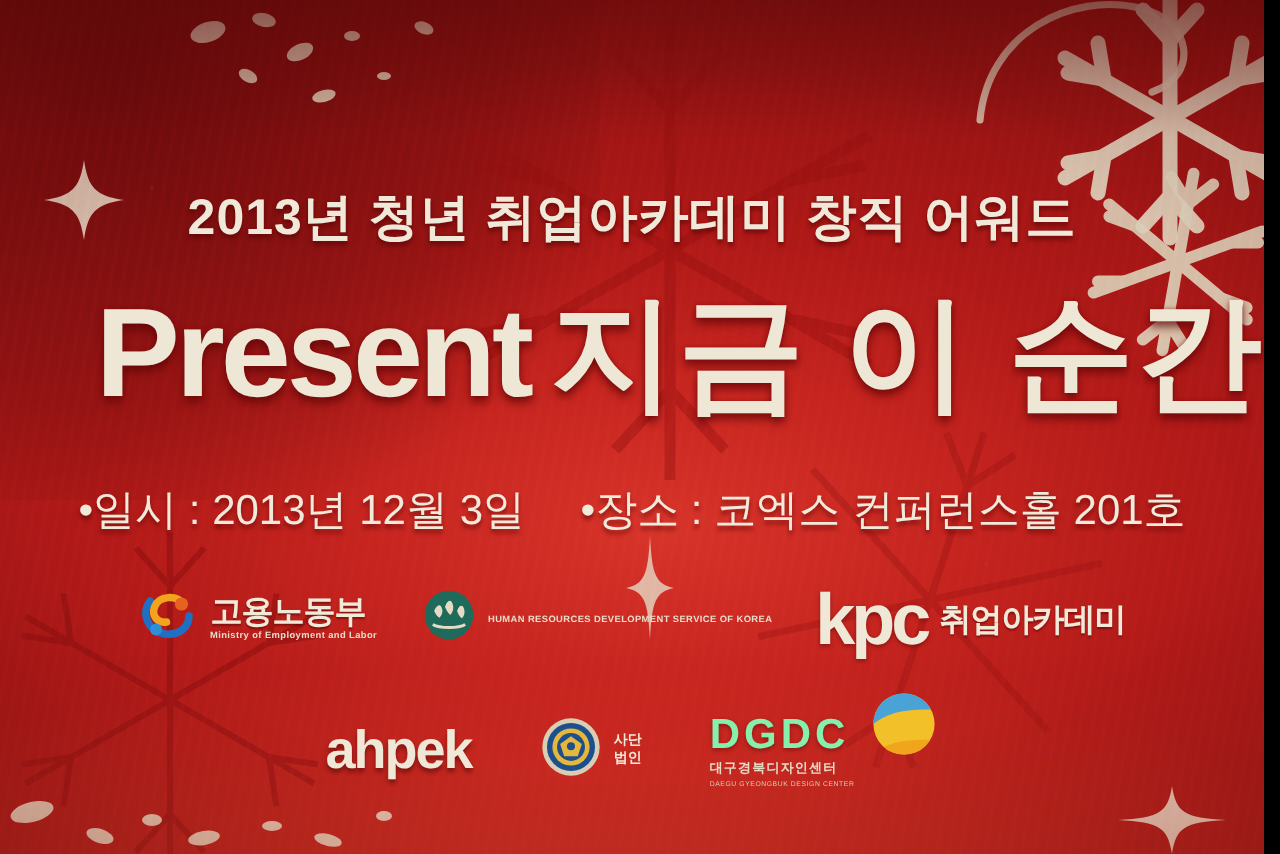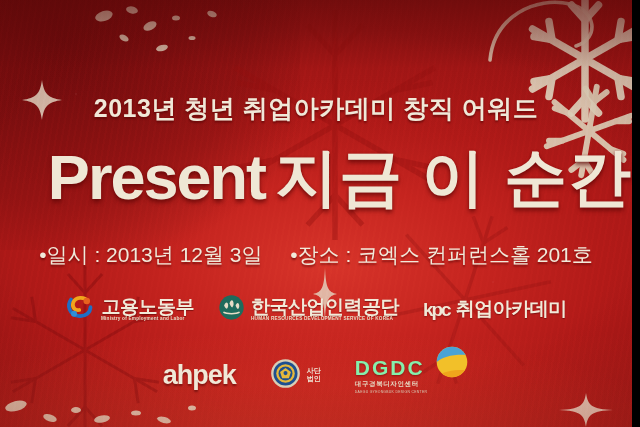--- a/index.html
+++ b/index.html
@@ -112,38 +112,38 @@
   #logo-row-2 { left: 0; right: 0; top: 345px; gap: 34px; }
 
   .logo {
     display: flex;
     align-items: center;
     gap: 6px;
   }
   .logo-mark { flex: 0 0 auto; display: block; }
   .logo-text { line-height: 1.05; }
   .logo-ko {
-    font-size: 19px;
+    font-size: 16px;
     font-weight: bold;
     color: #f2ead9;
     letter-spacing: -0.5px;
     text-shadow: 0 1px 1px rgba(80,5,5,0.55);
     white-space: nowrap;
   }
   .logo-en {
     font-size: 4.6px;
     font-weight: bold;
     color: #e8ddc8;
     letter-spacing: 0.2px;
     white-space: nowrap;
     transform: scaleX(1.02);
     transform-origin: left center;
   }
   .kpc-word {
-    font-size: 19px;
+    font-size: 36px;
     font-weight: bold;
     color: #f0e8d7;
     letter-spacing: -2px;
     line-height: 1;
     text-shadow: 0 1px 2px rgba(80,5,5,0.5);
   }
   .ahpek-word {
     font-size: 27px;
     font-weight: bold;
     color: #f0e8d7;
@@ -347,21 +347,20 @@
           <circle cx="20" cy="20" r="18" fill="#1e6b5c"></circle>
           <g fill="#e6dcc6">
             <path d="M9 17 c2 -5, 5 -6, 6 -1 c0.5 3, -1 5, -2 6 c-2 -1, -3 -3, -4 -5Z"></path>
             <path d="M17 14 c2 -6, 5 -6, 6 -1 c0.6 3.5, -1 6, -2 7 c-2 -1.5, -3 -4, -4 -6Z"></path>
             <path d="M26 17 c1.6 -5, 4.6 -5, 5.4 -0.6 c0.5 3, -0.8 5, -1.8 6 c-1.8 -1.2, -2.8 -3.2, -3.6 -5.4Z"></path>
           </g>
           <path d="M8 27 c5 3, 19 3, 24 0" stroke="#e6dcc6" stroke-width="2.2" fill="none"></path>
         </svg>
       </span>
       <span class="logo-text stack">
-        <span class="logo-ko">한국산업인력공단</span>
         <span class="logo-en">HUMAN RESOURCES DEVELOPMENT SERVICE OF KOREA</span>
       </span>
     </div>
 
     <div class="logo">
       <span class="kpc-word">kpc</span>
       <span class="logo-ko">취업아카데미</span>
     </div>
 
   </div>

